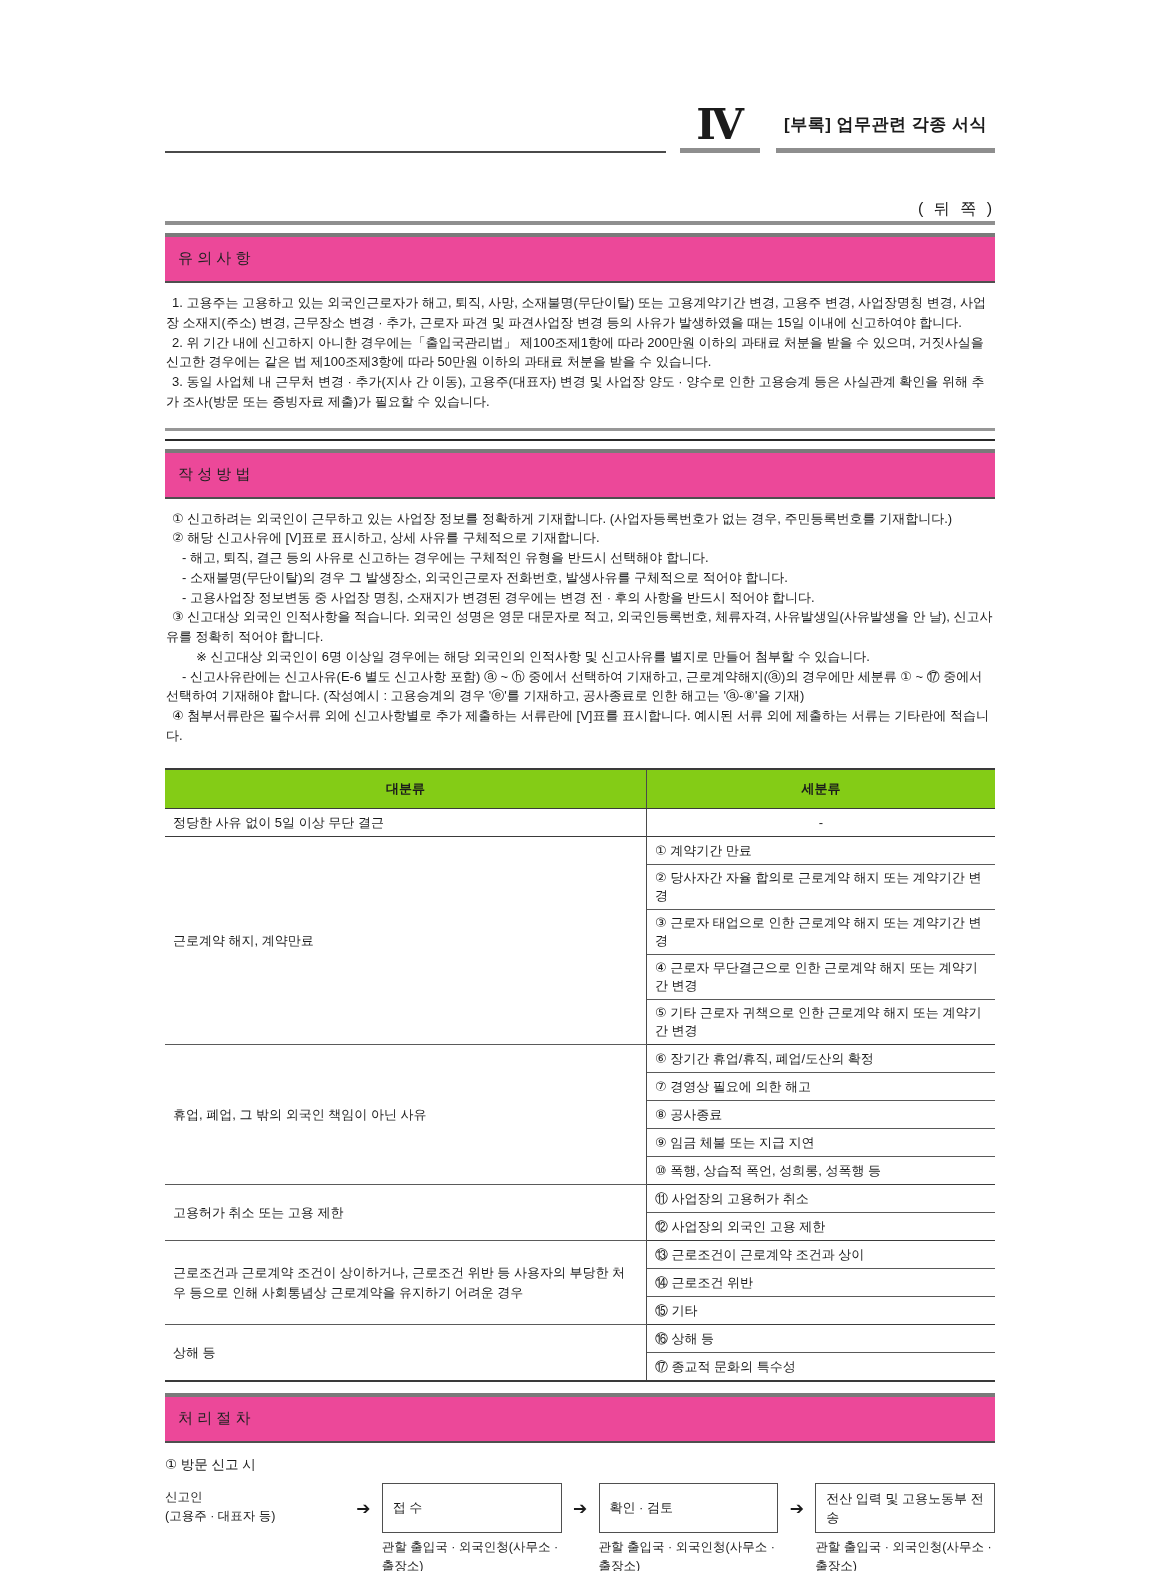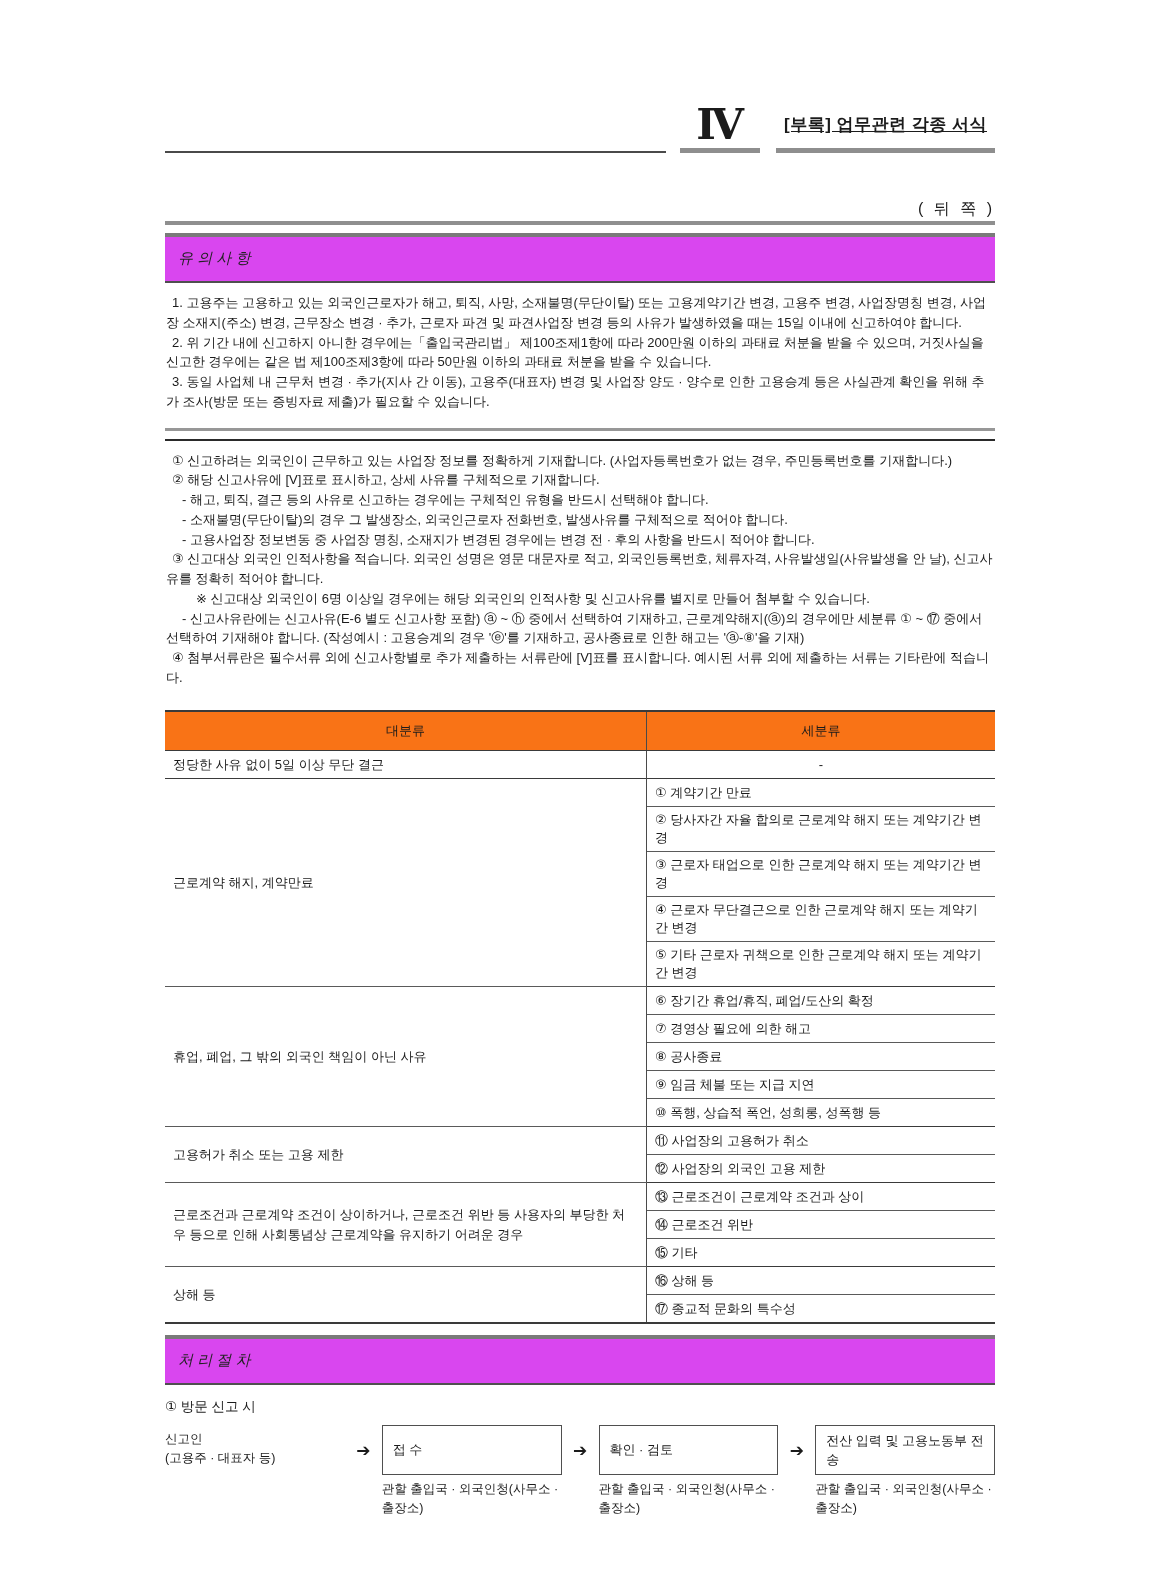--- a/index.html
+++ b/index.html
@@ -8,42 +8,42 @@
     font-family:"Liberation Sans","DejaVu Sans",sans-serif; color:#1b1b1b;
     box-sizing:border-box; padding:104px 164px 0 165px; position:relative; overflow:hidden;
   }
   
   .chapter-header { display:flex; align-items:flex-end; }
   .header-rule { flex:1; border-bottom:2px solid #4a4a4a; }
   .chapter-num {
     font-family:"Liberation Serif","DejaVu Serif",serif; font-size:42px; font-weight:bold;
     line-height:1.0; padding:0 16px 2px; border-bottom:5px solid #8e8e8e; margin-left:14px;
   }
-  .chapter-title { font-size:17px; font-weight:bold; padding:0 8px 12px; border-bottom:5px solid #8e8e8e; margin-left:16px; letter-spacing:0.5px;text-decoration:underline; }
+  .chapter-title { font-size:17px; font-weight:bold; padding:0 8px 12px; border-bottom:5px solid #8e8e8e; margin-left:16px; letter-spacing:0.5px; }
   
   .back-label { text-align:right; font-size:16px; letter-spacing:3px; margin:46px 0 1px; }
   .top-rule { height:4px; background:#8f8f8f; }
   
   .section-bar {
-    margin-top:8px; background:#d946ef; border-top:4px solid #7a7a7a; border-bottom:2px solid #4f4f4f;
-    padding:12px 13px 13px; font-size:15px; color:#222;font-style:italic;
+    margin-top:8px; background:#ec4899; border-top:4px solid #7a7a7a; border-bottom:2px solid #4f4f4f;
+    padding:12px 13px 13px; font-size:15px; color:#222;
   }
   .body-text { padding:10px 1px 14px; }
   .ln { font-size:13px; line-height:1.52; }
   .ti1 { text-indent:6px; }
   .ti2 { text-indent:16px; }
   .ti3 { text-indent:30px; }
   .double-rule { margin-top:2px; }
   .double-rule .thick { height:3px; background:#979797; }
   .double-rule .gap { height:8px; }
   .double-rule .thin { height:2px; background:#2a2a2a; }
   
   table.cat { width:100%; border-collapse:collapse; margin-top:8px; font-size:13px;
     border-top:2px solid #3a3a3a; border-bottom:2px solid #3a3a3a; }
-  table.cat thead th { background:#f97316; font-weight:normal; text-align:center; height:36px; border-bottom:1.5px solid #3a3a3a; }
+  table.cat thead th { background:#84cc16; font-weight:bold; text-align:center; height:36px; border-bottom:1.5px solid #3a3a3a; }
   table.cat tbody { border-top:1.5px solid #3a3a3a; }
   table.cat td { border-bottom:1px solid #5a5a5a; padding:4px 8px; height:19px; }
   table.cat tbody tr:last-child td { border-bottom:none; }
   table.cat .colsep { border-right:1.5px solid #4a4a4a; }
   table.cat td.major { vertical-align:middle; line-height:1.5; }
   table.cat td.center { text-align:center; }
   
   .flow-label { font-size:13.5px; margin:13px 0 9px; }
   .flow { display:flex; margin-bottom:6px; }
   .fstep { display:flex; flex-direction:column; }
@@ -73,20 +73,21 @@
     <div class="ln ti1">2. 위 기간 내에 신고하지 아니한 경우에는「출입국관리법」 제100조제1항에 따라 200만원 이하의 과태료 처분을 받을 수 있으며, 거짓사실을 신고한 경우에는 같은 법 제100조제3항에 따라 50만원 이하의 과태료 처분을 받을 수 있습니다.</div>
     <div class="ln ti1">3. 동일 사업체 내 근무처 변경 · 추가(지사 간 이동), 고용주(대표자) 변경 및 사업장 양도 · 양수로 인한 고용승계 등은 사실관계 확인을 위해 추가 조사(방문 또는 증빙자료 제출)가 필요할 수 있습니다.</div>
   </div>
 
   <div class="double-rule">
     <div class="thick"></div>
       <div class="gap"></div>
       <div class="thin"></div>
   </div>
 
+  <div class="section-bar">작 성 방 법</div>
   <div class="body-text">
     <div class="ln ti1">① 신고하려는 외국인이 근무하고 있는 사업장 정보를 정확하게 기재합니다. (사업자등록번호가 없는 경우, 주민등록번호를 기재합니다.)</div>
     <div class="ln ti1">② 해당 신고사유에 [V]표로 표시하고, 상세 사유를 구체적으로 기재합니다.</div>
     <div class="ln ti2">- 해고, 퇴직, 결근 등의 사유로 신고하는 경우에는 구체적인 유형을 반드시 선택해야 합니다.</div>
     <div class="ln ti2">- 소재불명(무단이탈)의 경우 그 발생장소, 외국인근로자 전화번호, 발생사유를 구체적으로 적어야 합니다.</div>
     <div class="ln ti2">- 고용사업장 정보변동 중 사업장 명칭, 소재지가 변경된 경우에는 변경 전 · 후의 사항을 반드시 적어야 합니다.</div>
     <div class="ln ti1">③ 신고대상 외국인 인적사항을 적습니다. 외국인 성명은 영문 대문자로 적고, 외국인등록번호, 체류자격, 사유발생일(사유발생을 안 날), 신고사유를 정확히 적어야 합니다.</div>
     <div class="ln ti3">※ 신고대상 외국인이 6명 이상일 경우에는 해당 외국인의 인적사항 및 신고사유를 별지로 만들어 첨부할 수 있습니다.</div>
     <div class="ln ti2">- 신고사유란에는 신고사유(E-6 별도 신고사항 포함) ⓐ ~ ⓗ 중에서 선택하여 기재하고, 근로계약해지(ⓐ)의 경우에만 세분류 ① ~ ⑰ 중에서 선택하여 기재해야 합니다. (작성예시 : 고용승계의 경우 'ⓔ'를 기재하고, 공사종료로 인한 해고는 'ⓐ-⑧'을 기재)</div>
     <div class="ln ti1">④ 첨부서류란은 필수서류 외에 신고사항별로 추가 제출하는 서류란에 [V]표를 표시합니다. 예시된 서류 외에 제출하는 서류는 기타란에 적습니다.</div>

